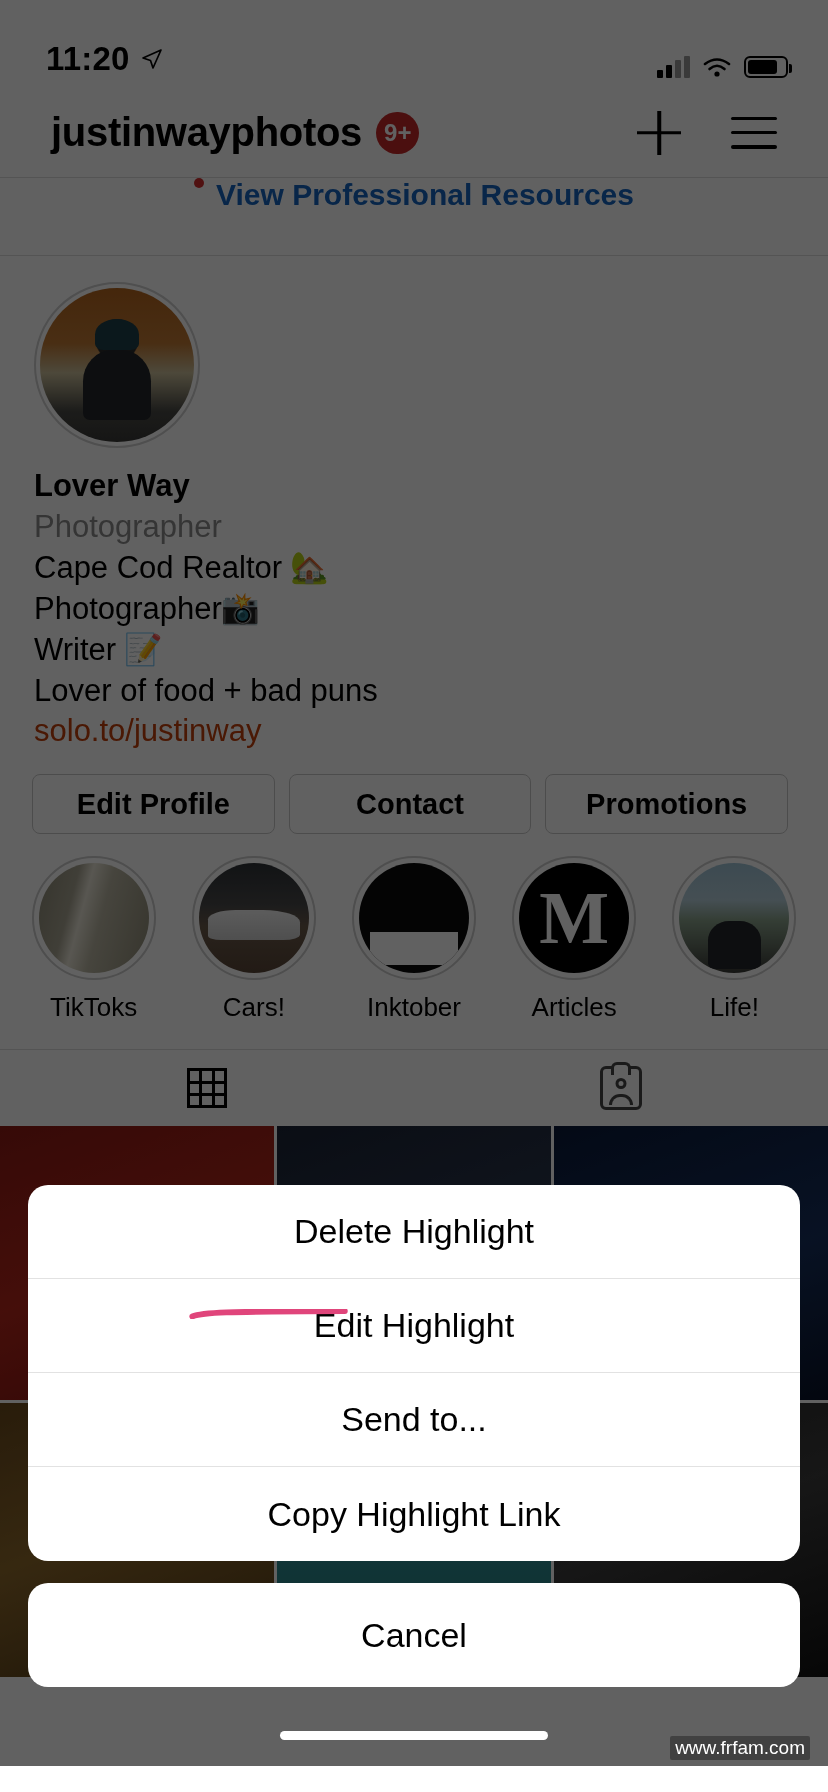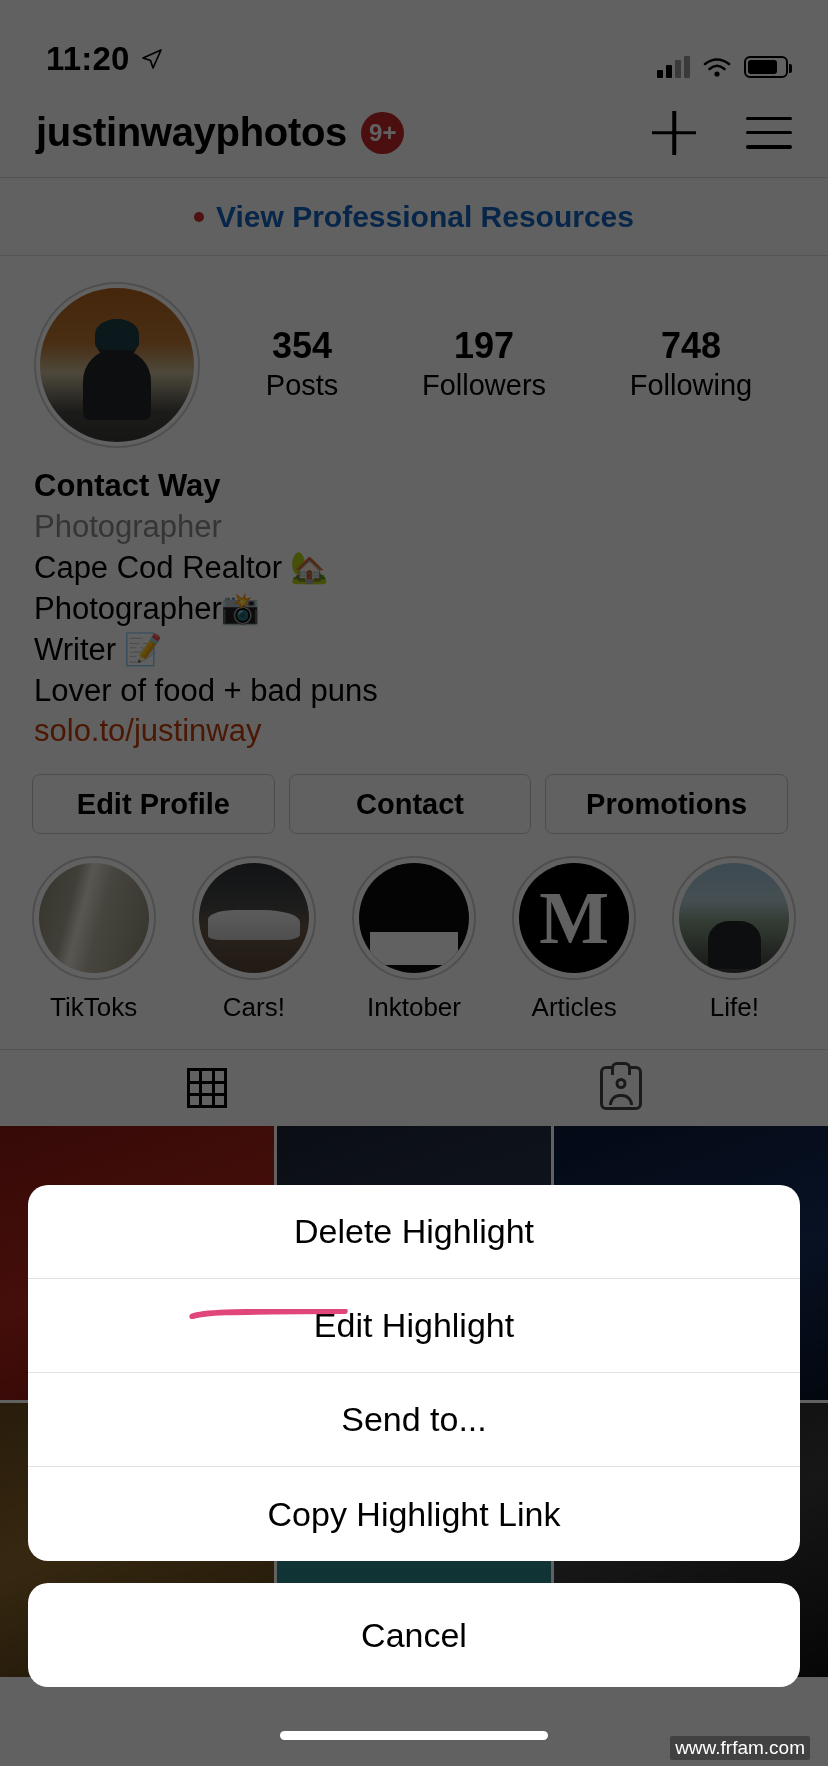--- a/index.html
+++ b/index.html
@@ -37,21 +37,21 @@
   .sig i:nth-child(2){height:13px}
   .sig i:nth-child(3){height:18px;background:#9a9a9a}
   .sig i:nth-child(4){height:22px;background:#9a9a9a}
   .batt { width: 44px; height: 22px; border: 2.5px solid #000; border-radius: 6px; position: relative; }
   .batt::after{ content:""; position:absolute; right:-6px; top:6px; width:3px;height:9px;background:#000;border-radius:0 2px 2px 0;}
   .batt i { position: absolute; left:2px; top:2px; bottom:2px; width: 72%; background:#000; border-radius:3px;}
 
   
   .navbar {
     height: 90px; display: flex; align-items: center;
-    padding: 0 36px; border-bottom: 1px solid #dcdcdc;
+    padding: 0 51px; border-bottom: 1px solid #dcdcdc;
   }
   .username { font-size: 40px; font-weight: 700; color: #000; letter-spacing: -0.3px; }
   .badge {
     margin-left: 14px; background: #c62828; color:#fff;
     border-radius: 999px; min-width: 42px; height: 42px;
     display: inline-flex; align-items: center; justify-content: center;
     font-size: 24px; font-weight: 700; padding: 0 8px;
   }
   .nav-spacer { flex: 1; }
   .nav-icons { display: flex; align-items: center; gap: 50px; }
@@ -59,21 +59,21 @@
   .plus-icon::before, .plus-icon::after {
     content:""; position:absolute; background:#000;
   }
   .plus-icon::before { left: 50%; top:0; width:3.5px; height:100%; transform: translateX(-50%); }
   .plus-icon::after { top: 50%; left:0; height:3.5px; width:100%; transform: translateY(-50%); }
   .burger { width: 46px; height: 32px; display:flex; flex-direction:column; justify-content: space-between; }
   .burger span { display:block; height:3.5px; background:#000; border-radius:2px; }
 
   
   .pro-row {
-    height: 78px; display:flex; align-items:center; justify-content:center;
+    height: 78px; display:flex; justify-content:center;
     border-bottom: 1px solid #dcdcdc; gap: 12px;
   }
   .pro-dot { width: 10px; height:10px; border-radius:50%; background:#d32f2f; }
   .pro-link { color:#1565c0; font-size: 30px; font-weight: 600; }
 
   
   .prof-head { display:flex; align-items:center; padding: 26px 34px 0 34px; }
   .avatar-ring {
     width: 166px; height: 166px; border-radius:50%;
     border: 2px solid #cfcfcf; padding: 4px; flex: none;
@@ -250,38 +250,24 @@
 
     <div class="pro-row">
       <span class="pro-dot"></span>
       <span class="pro-link">View Professional Resources</span>
     </div>
 
     <div class="prof-head">
       <div class="avatar-ring">
         <div class="avatar"></div>
       </div>
-      <div class="stats">
-        <div class="stat">
-          <div class="stat-num">354</div>
-          <div class="stat-lbl">Posts</div>
-        </div>
-        <div class="stat">
-          <div class="stat-num">197</div>
-          <div class="stat-lbl">Followers</div>
-        </div>
-        <div class="stat">
-          <div class="stat-num">748</div>
-          <div class="stat-lbl">Following</div>
-        </div>
-      </div>
     </div>
 
     <div class="bio">
-      <div class="bio-name">Contact Way</div>
+      <div class="bio-name">Lover Way</div>
       <div class="bio-cat">Photographer</div>
       <div class="bio-line">Cape Cod Realtor 🏡</div>
       <div class="bio-line">Photographer📸</div>
       <div class="bio-line">Writer 📝</div>
       <div class="bio-line">Lover of food + bad puns</div>
       <div class="bio-link">solo.to/justinway</div>
     </div>
 
     <div class="btn-row">
       <div class="pbtn">Edit Profile</div>

